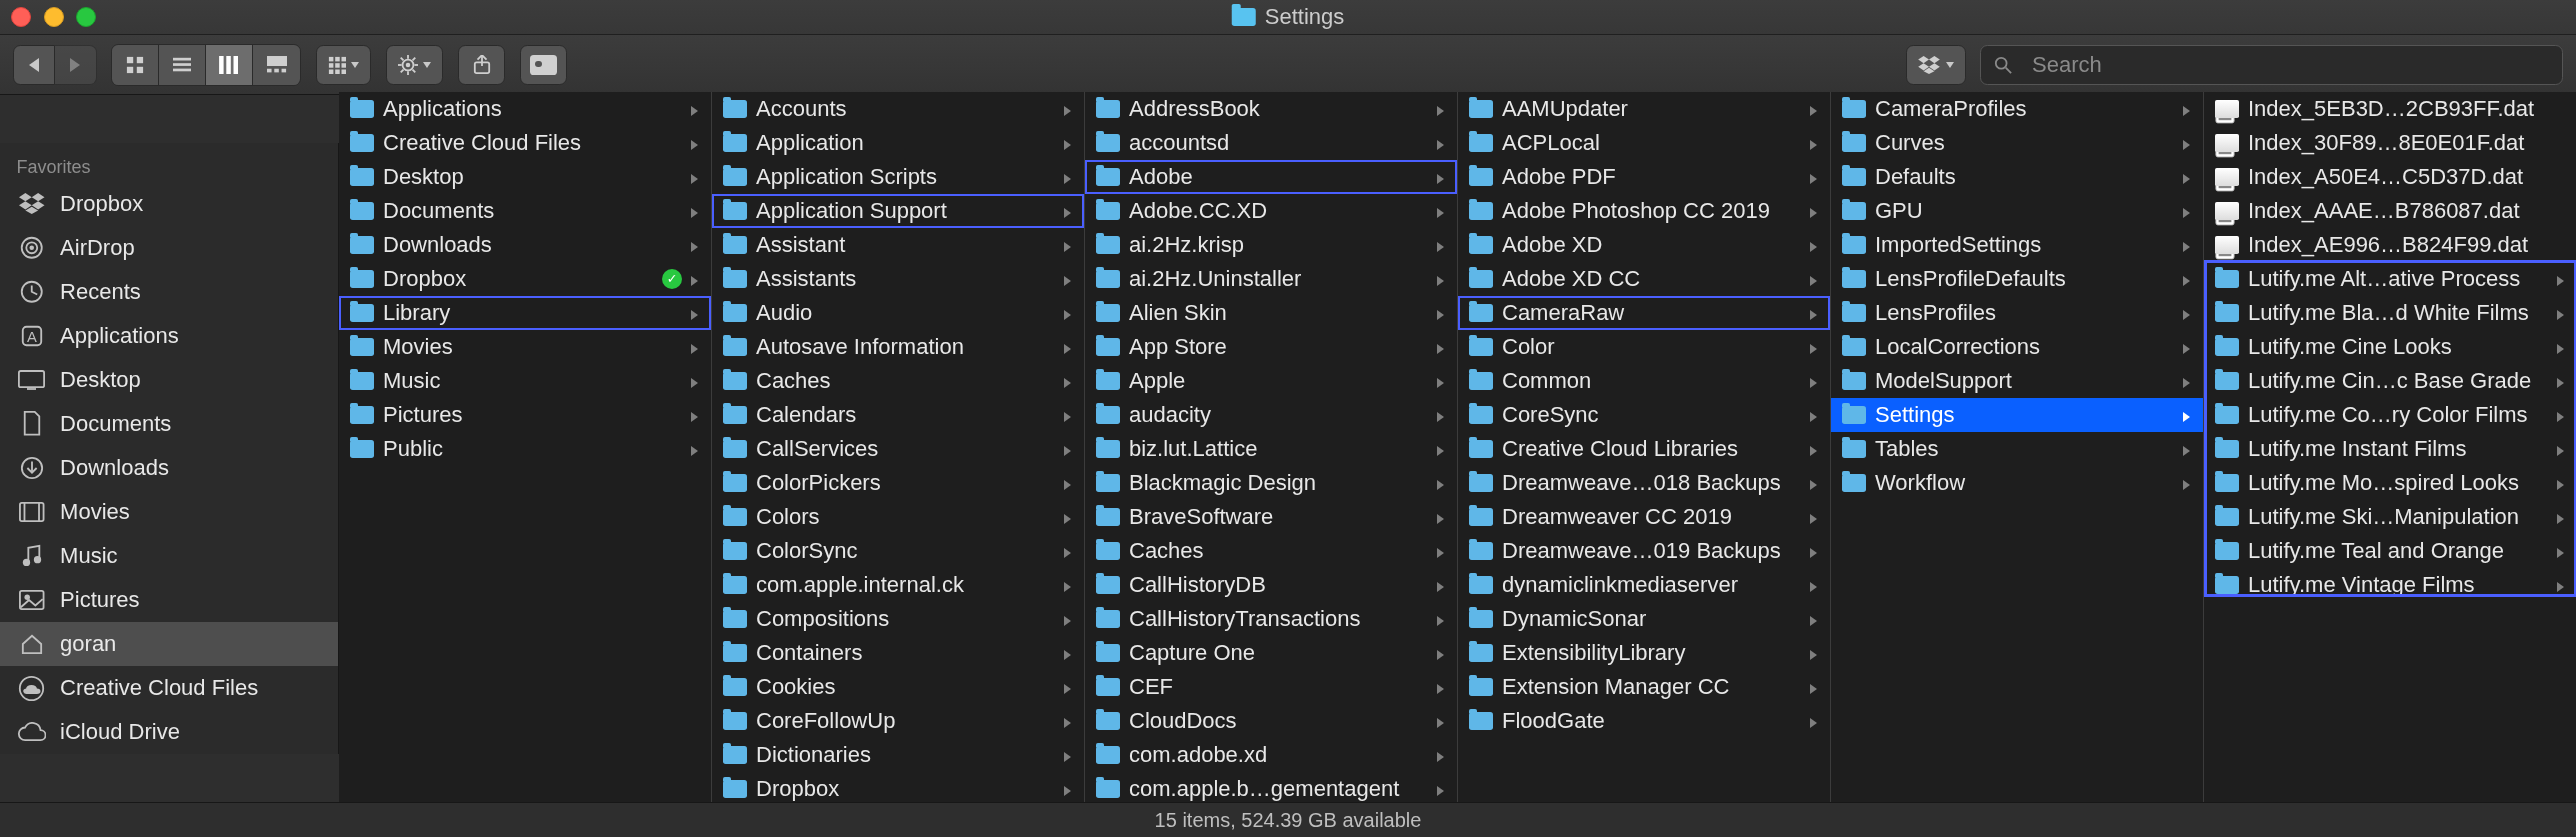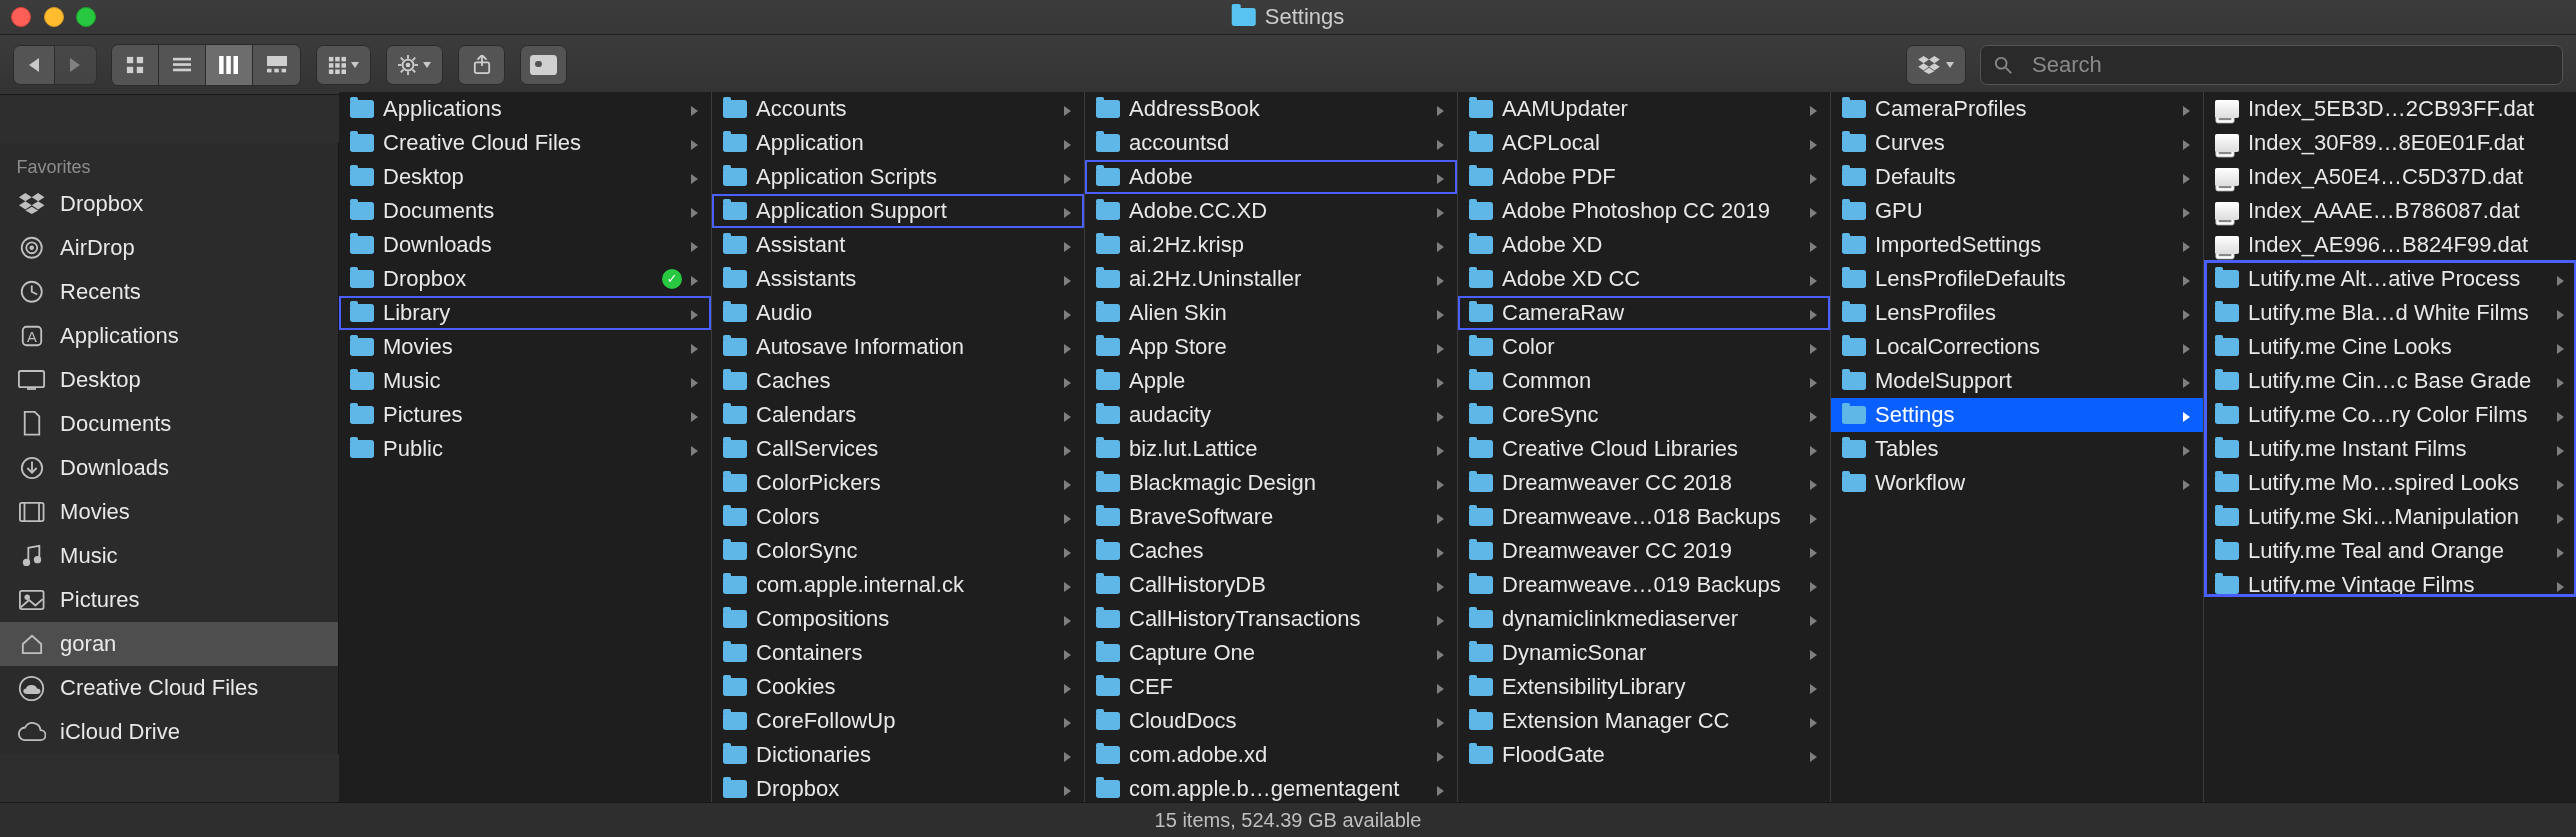--- a/index.html
+++ b/index.html
@@ -670,25 +670,20 @@
               <span class="label">CoreSync</span>
               <span class="arrow"><span class="chev-right-sm"></span></span>
             </div>
             <div class="row">
               <span class="ficon"></span>
               <span class="label">Creative Cloud Libraries</span>
               <span class="arrow"><span class="chev-right-sm"></span></span>
             </div>
             <div class="row">
               <span class="ficon"></span>
-              <span class="label">Dreamweaver CC 2018</span>
-              <span class="arrow"><span class="chev-right-sm"></span></span>
-            </div>
-            <div class="row">
-              <span class="ficon"></span>
               <span class="label">Dreamweave…018 Backups</span>
               <span class="arrow"><span class="chev-right-sm"></span></span>
             </div>
             <div class="row">
               <span class="ficon"></span>
               <span class="label">Dreamweaver CC 2019</span>
               <span class="arrow"><span class="chev-right-sm"></span></span>
             </div>
             <div class="row">
               <span class="ficon"></span>

